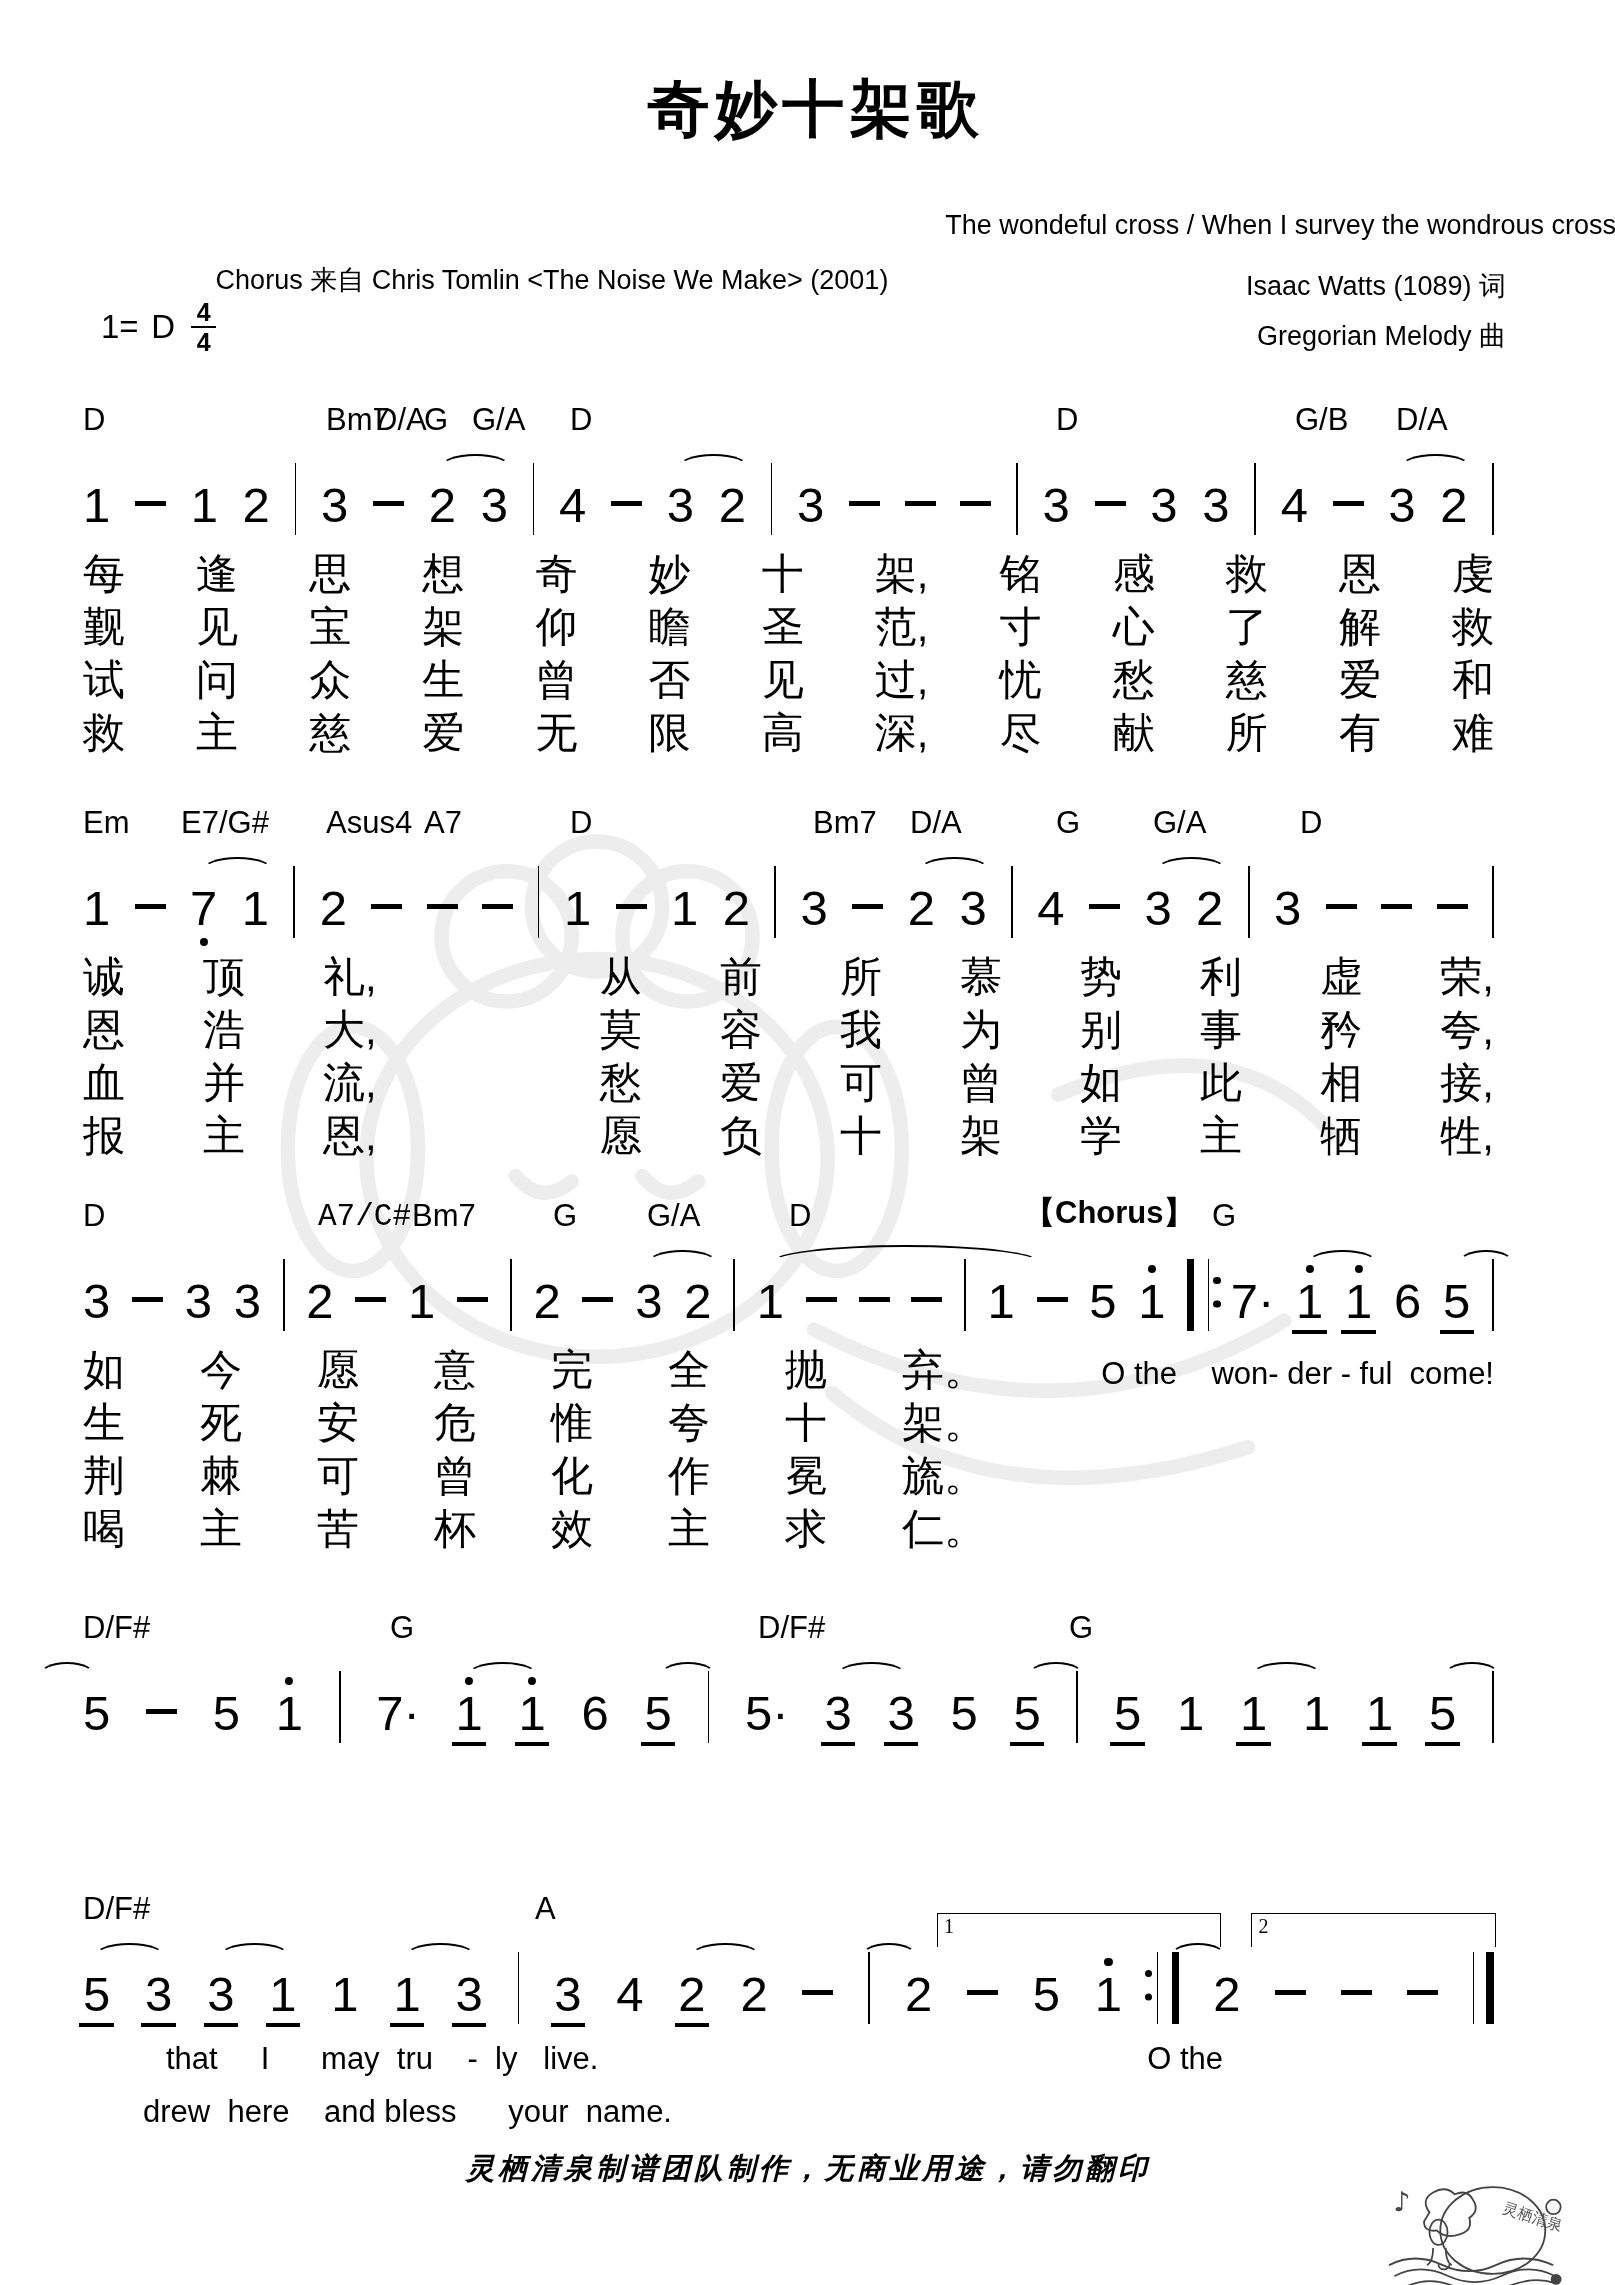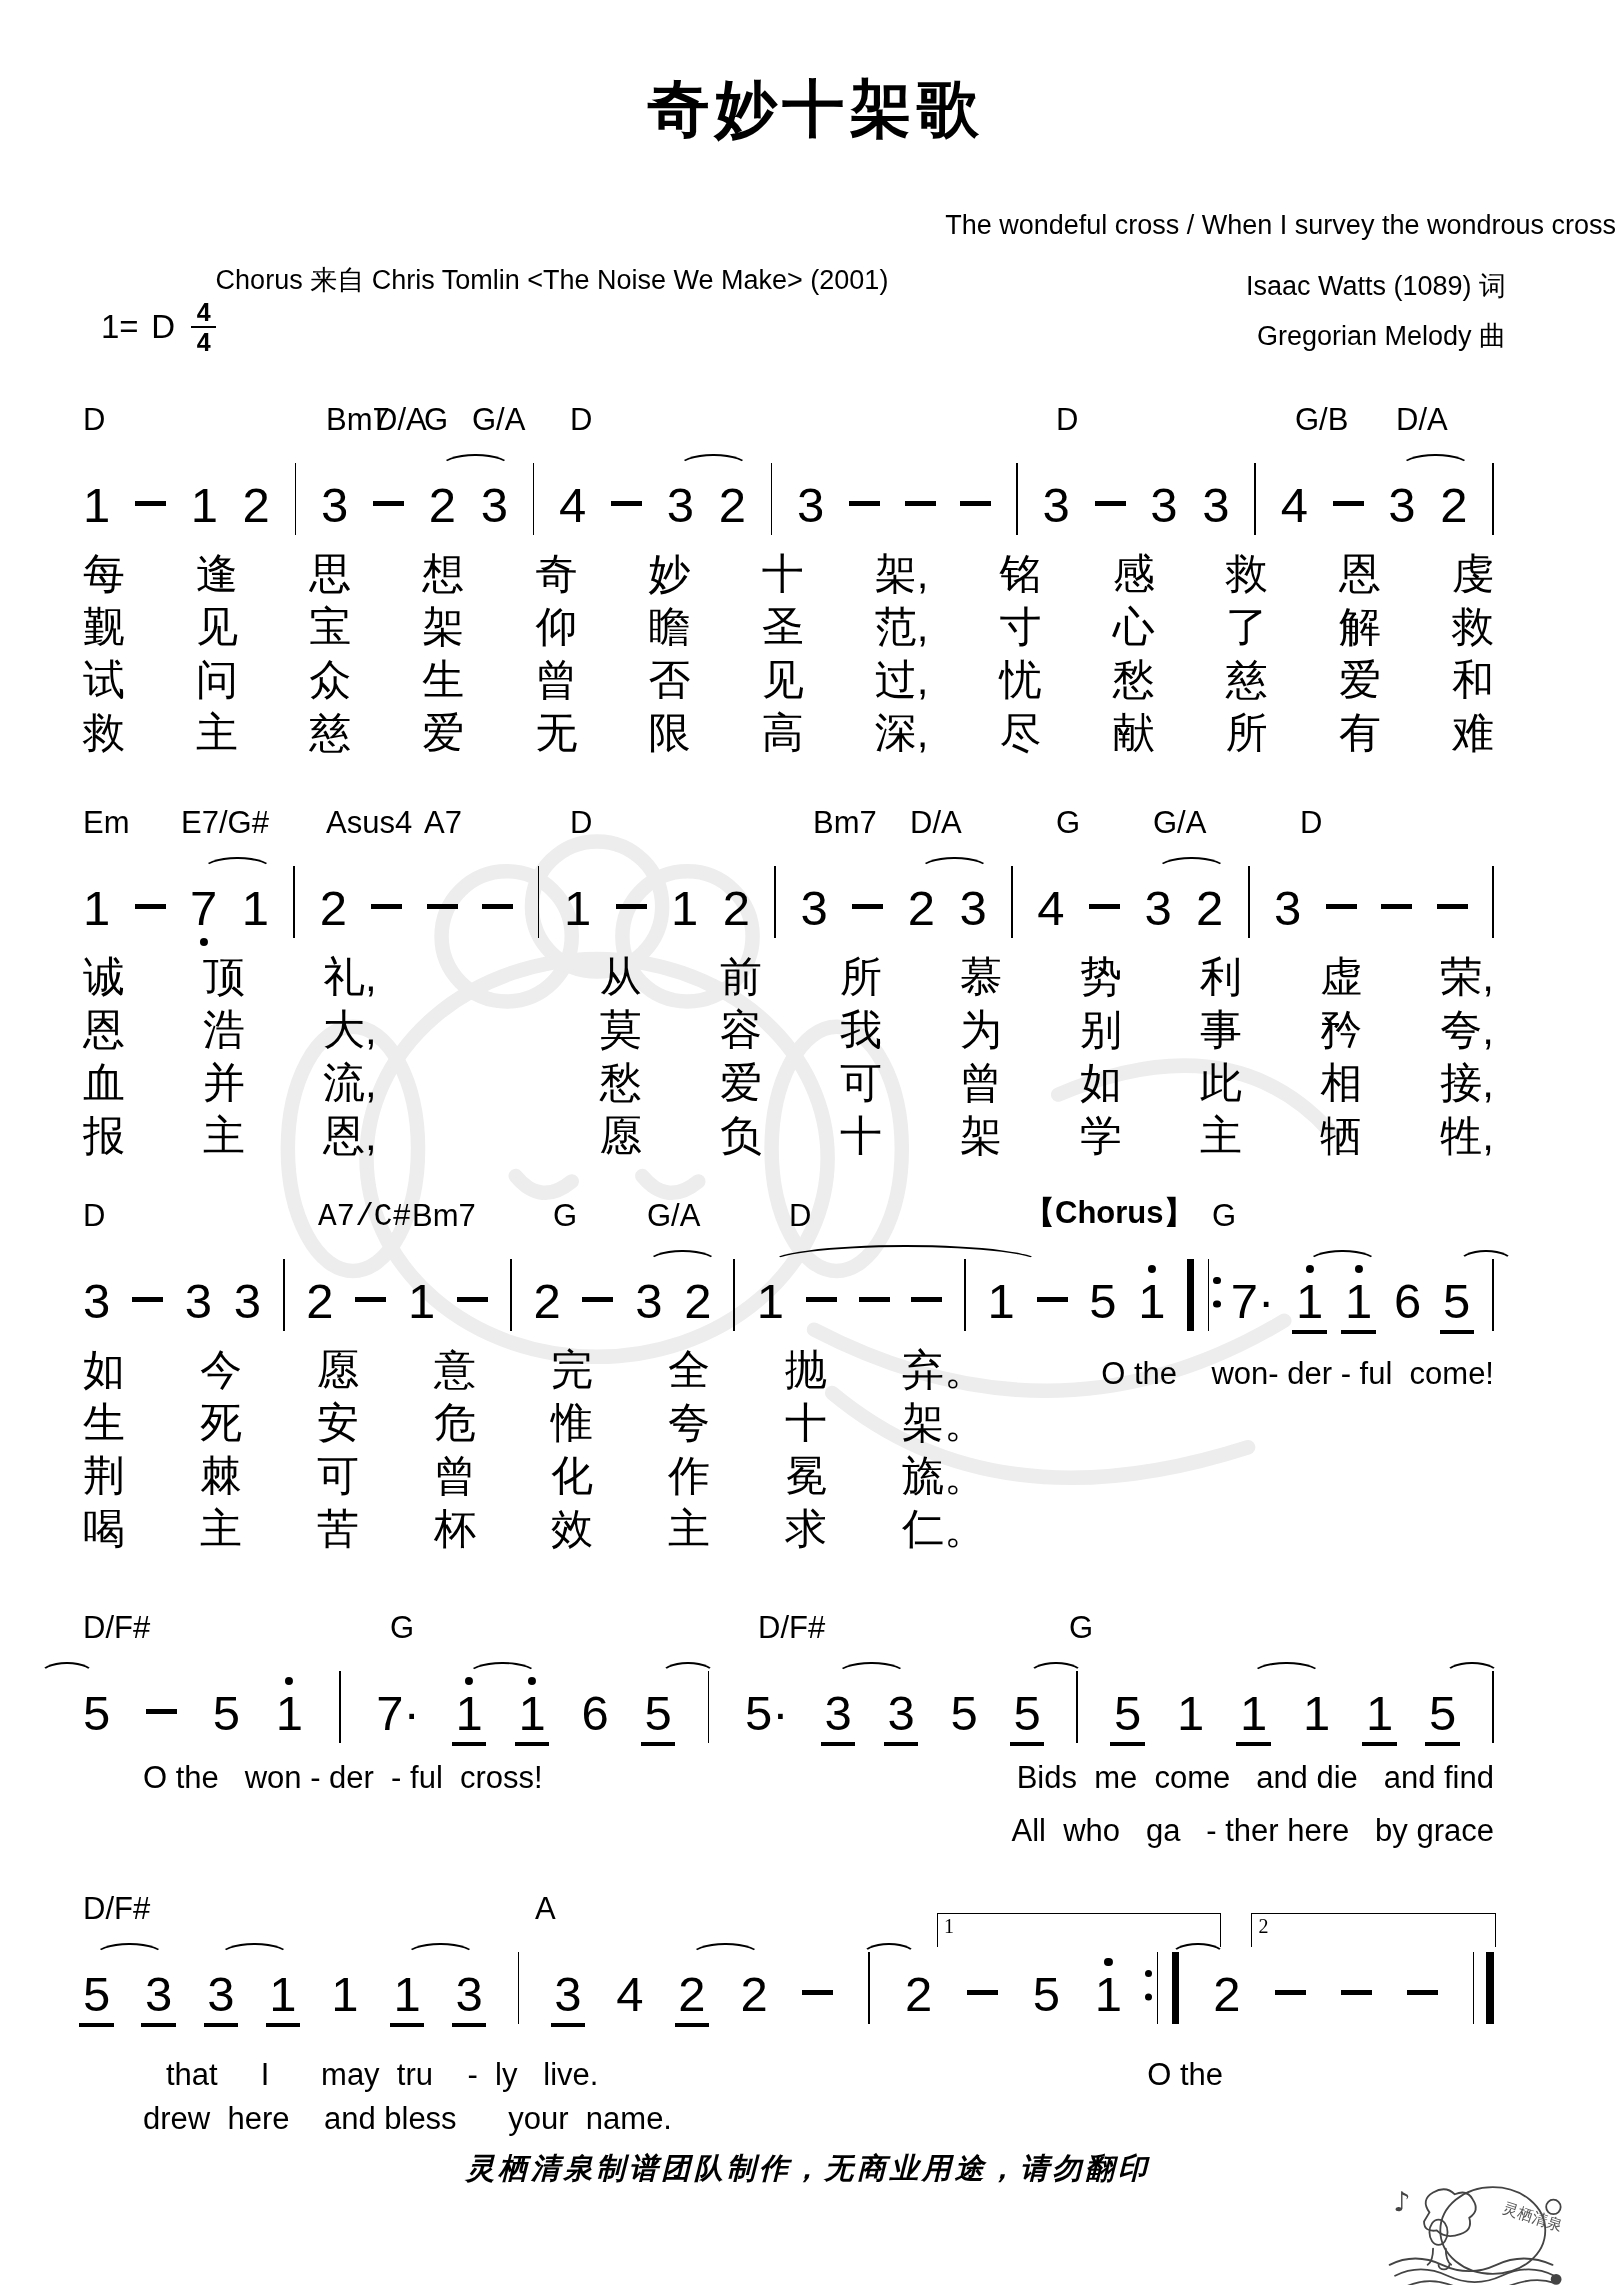--- a/index.html
+++ b/index.html
@@ -57,21 +57,21 @@
   
   .lyr-row{display:flex;width:1411px;margin-top:10px;align-items:baseline;min-height:43px;}
   .lg{display:flex;}
   .cnfull{flex:1;justify-content:space-between;}
   .cnleft{flex:0 0 64%;justify-content:space-between;}
   .lch{font-size:42px;line-height:1;}
   .lch.sp{width:67px;}
   .ltxt{font-size:31px;white-space:pre;line-height:1.1;}
   .s3en{margin-left:auto;}
   .s4a{margin-left:60px;} .s4b{margin-left:auto;} .s4c{margin-left:auto;}
-  .s5a{margin-left:83px;margin-top:16px;} .s5b{margin-left:auto;margin-right:271px;} .s5c{margin-left:60px;}
+  .s5a{margin-left:83px;} .s5b{margin-left:auto;margin-right:271px;} .s5c{margin-left:60px;}
   
   .notice{position:absolute;top:2149px;left:0;width:100%;text-align:center;
           font-family:"DejaVu Serif",serif;font-weight:700;font-style:italic;
           font-size:29px;letter-spacing:3.6px;}
   .logo{position:absolute;top:2178px;right:49px;width:181px;height:114px;}
   .wm{position:absolute;left:217px;top:751px;width:1158px;height:859px;z-index:1;pointer-events:none;}
 </style>
 </head>
 <body>
 
@@ -461,35 +461,20 @@
           <span class="nt ul">5<i class="arc arc-out"></i></span>
           <span class="bar b1"></span>
           <span class="nt ul">5</span>
           <span class="nt">1</span>
           <span class="nt ul">1<i class="arc arc-next"></i></span>
           <span class="nt">1</span>
           <span class="nt ul">1</span>
           <span class="nt ul">5<i class="arc arc-out"></i></span>
           <span class="bar b1"></span>
         </div>
-      <div class="lyrics">
-          <div class="lyr-row">
-            <div class="lg s4a">
-              <span class="ltxt">O the   won - der  - ful  cross!</span>
-            </div>
-            <div class="lg s4b">
-              <span class="ltxt">Bids  me  come   and die   and find</span>
-            </div>
-          </div>
-          <div class="lyr-row">
-            <div class="lg s4c">
-              <span class="ltxt">All  who   ga   - ther here   by grace</span>
-            </div>
-          </div>
-        </div>
     </div>
     <div class="system sys5">
       <div class="chords">
           <span class="chord" style="left: 0px;">D/F#</span>
           <span class="chord" style="left: 452px;">A</span>
         </div>
       <div class="notes">
           <div class="volta volta-1">
             <span class="vlabel">1</span>
           </div>

